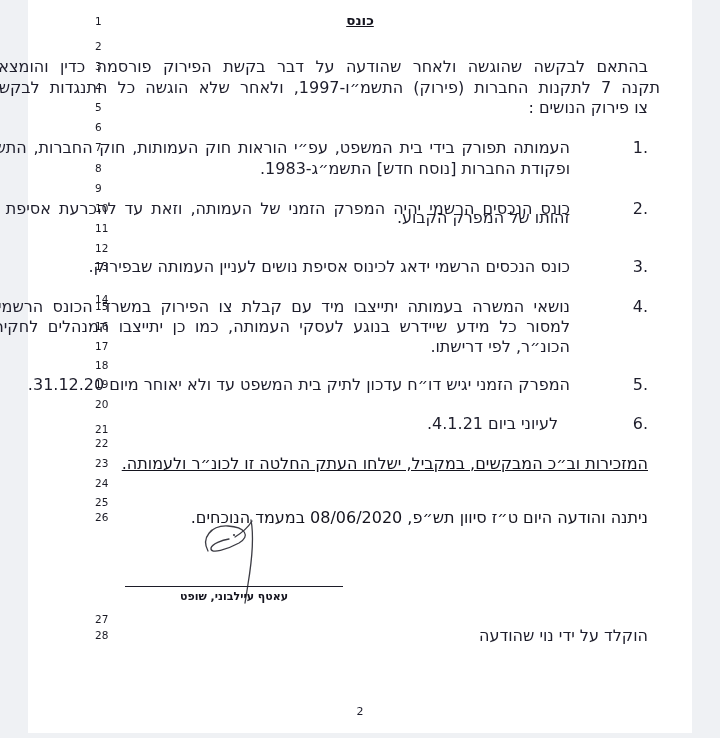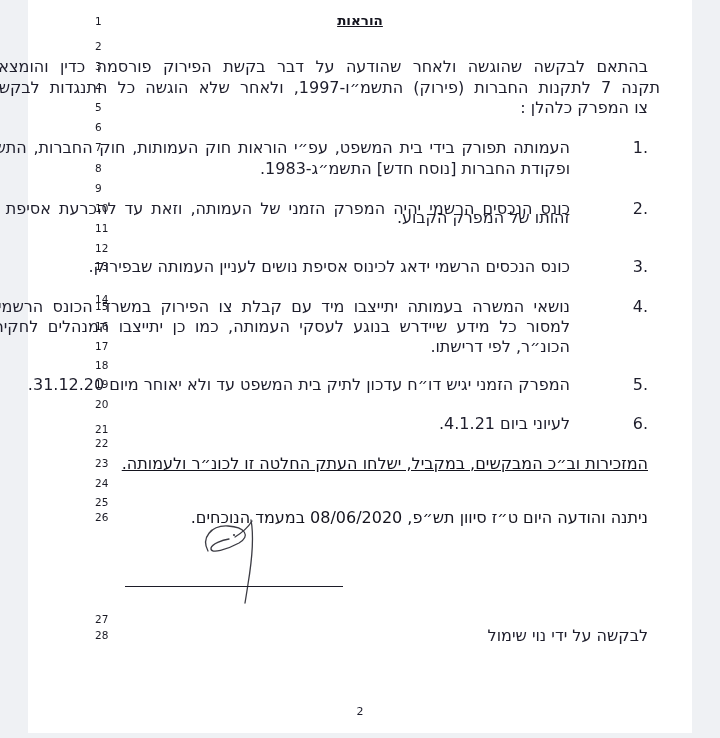--- a/index.html
+++ b/index.html
@@ -110,49 +110,50 @@
       <div class="lnum" style="top: 416px; margin-top: 6px;">21</div>
       <div class="lnum" style="top: 436px;">22</div>
       <div class="lnum" style="top: 456px;">23</div>
       <div class="lnum" style="top: 476px;">24</div>
       <div class="lnum" style="top: 495px;">25</div>
       <div class="lnum" style="top: 510px;">26</div>
       <div class="lnum" style="top: 612px;">27</div>
       <div class="lnum" style="top: 628px;">28</div>
     </div>
   <div id="text-layer">
-      <div class="tline t-title" style="top: 13px; left: 28px; width: 664px;">הוראות</div>
+      <div class="tline t-title" style="top: 13px; left: 28px; width: 664px;">כונס</div>
       <div class="tline t-just" style="top: 59px; left: 115px; width: 533px; word-spacing: 6.30769px;">בהתאם לבקשה שהוגשה ולאחר שהודעה על דבר בקשת הפירוק פורסמה כדין והומצאה תעודה לפי</div>
       <div class="tline t-just" style="top: 80px; left: 127px; width: 533px; word-spacing: 5.07692px;">תקנה 7 לתקנות החברות (פירוק) התשמ״ו-1997, ולאחר שלא הוגשה כל התנגדות לבקשה, ניתן בזאת</div>
-      <div class="tline t-right" style="top: 100px; right: 72px;">צו המפרק כלהלן :</div>
+      <div class="tline t-right" style="top: 100px; right: 72px;">צו פירוק הנושים :</div>
       <div class="tline t-num" style="top: 140px; right: 72px;">1.</div>
       <div class="tline t-just" style="top: 140px; left: 115px; width: 455px; word-spacing: 1.61538px;">העמותה תפורק בידי בית המשפט, עפ״י הוראות חוק העמותות, חוק החברות, התשנ״ט – 1999</div>
       <div class="tline t-right" style="top: 161px; right: 150px;">ופקודת החברות [נוסח חדש] התשמ״ג-1983.</div>
       <div class="tline t-num" style="top: 201px; right: 72px;">2.</div>
       <div class="tline t-just" style="top: 201px; left: 115px; width: 455px; word-spacing: 2.92308px;">כונס הנכסים הרשמי יהיה המפרק הזמני של העמותה, וזאת עד להכרעת אסיפת הנושים לגבי</div>
       <div class="tline t-right" style="top: 210px; right: 150px;">זהותו של המפרק הקבוע.</div>
       <div class="tline t-num" style="top: 259px; right: 72px;">3.</div>
       <div class="tline t-right" style="top: 259px; right: 150px;">כונס הנכסים הרשמי ידאג לכינוס אסיפת נושים לעניין העמותה שבפירוק.</div>
       <div class="tline t-num" style="top: 299px; right: 72px;">4.</div>
       <div class="tline t-just" style="top: 299px; left: 115px; width: 455px; word-spacing: 4.23077px;">נושאי המשרה בעמותה יתייצבו מיד עם קבלת צו הפירוק במשרד הכונס הרשמי, וזאת כדי</div>
       <div class="tline t-just" style="top: 319px; left: 115px; width: 455px; word-spacing: 4.41667px;">למסור כל מידע שיידרש בנוגע לעסקי העמותה, כמו כן יתייצבו המנהלים לחקירה במשרדי</div>
       <div class="tline t-right" style="top: 339px; right: 150px;">הכונ״ר, לפי דרישתו.</div>
       <div class="tline t-num" style="top: 377px; right: 72px;">5.</div>
       <div class="tline t-right" style="top: 377px; right: 150px; margin-left: 40px;">המפרק הזמני יגיש דו״ח עדכון לתיק בית המשפט עד ולא יאוחר מיום 31.12.20.</div>
       <div class="tline t-num" style="top: 416px; right: 72px;">6.</div>
-      <div class="tline t-right" style="top: 416px; right: 150px;">לעיוני ביום 4.1.21.</div>
+      <div class="tline t-right" style="top: 416px; right: 162px;">לעיוני ביום 4.1.21.</div>
       <div class="tline t-right t-bold t-under" style="top: 456px; right: 72px;">המזכירות וב״כ המבקשים, במקביל, ישלחו העתק החלטה זו לכונ״ר ולעמותה.</div>
       <div class="tline t-right t-bold" style="top: 510px; right: 72px;">ניתנה והודעה היום ט״ז סיוון תש״פ, 08/06/2020 במעמד הנוכחים.</div>
-      <div class="tline t-right" style="top: 628px; right: 72px;">לבקשה על ידי נוי שימול</div>
+      <div class="tline t-right" style="top: 628px; right: 72px;">הוקלד על ידי נוי שהודעה</div>
     </div>
 
   <svg id="signature-svg" viewBox="0 0 74 88">
     <g fill="none" stroke="#3c3c44" stroke-width="1.3" stroke-linecap="round">
       <path d="M10,33 C3,20 13,7 30,8 C47,9 53,18 41,25 C30,31 12,37 13,30 C14,26 24,22 31,21"></path>
       <path d="M54,3 C51,8 45,14 37,19"></path>
       <path d="M53,2 C56,18 54,42 50,66 C49,73 48,79 47,85"></path>
       <circle cx="36" cy="17" r="1.1" fill="#3c3c44" stroke="none"></circle>
     </g>
   </svg>
   <div id="signature-line"></div>
+  <div id="judge-name">עאטף עיילבוני, שופט</div>
 
   <div id="page-number">2</div>
 </div>
 
 </body></html>

